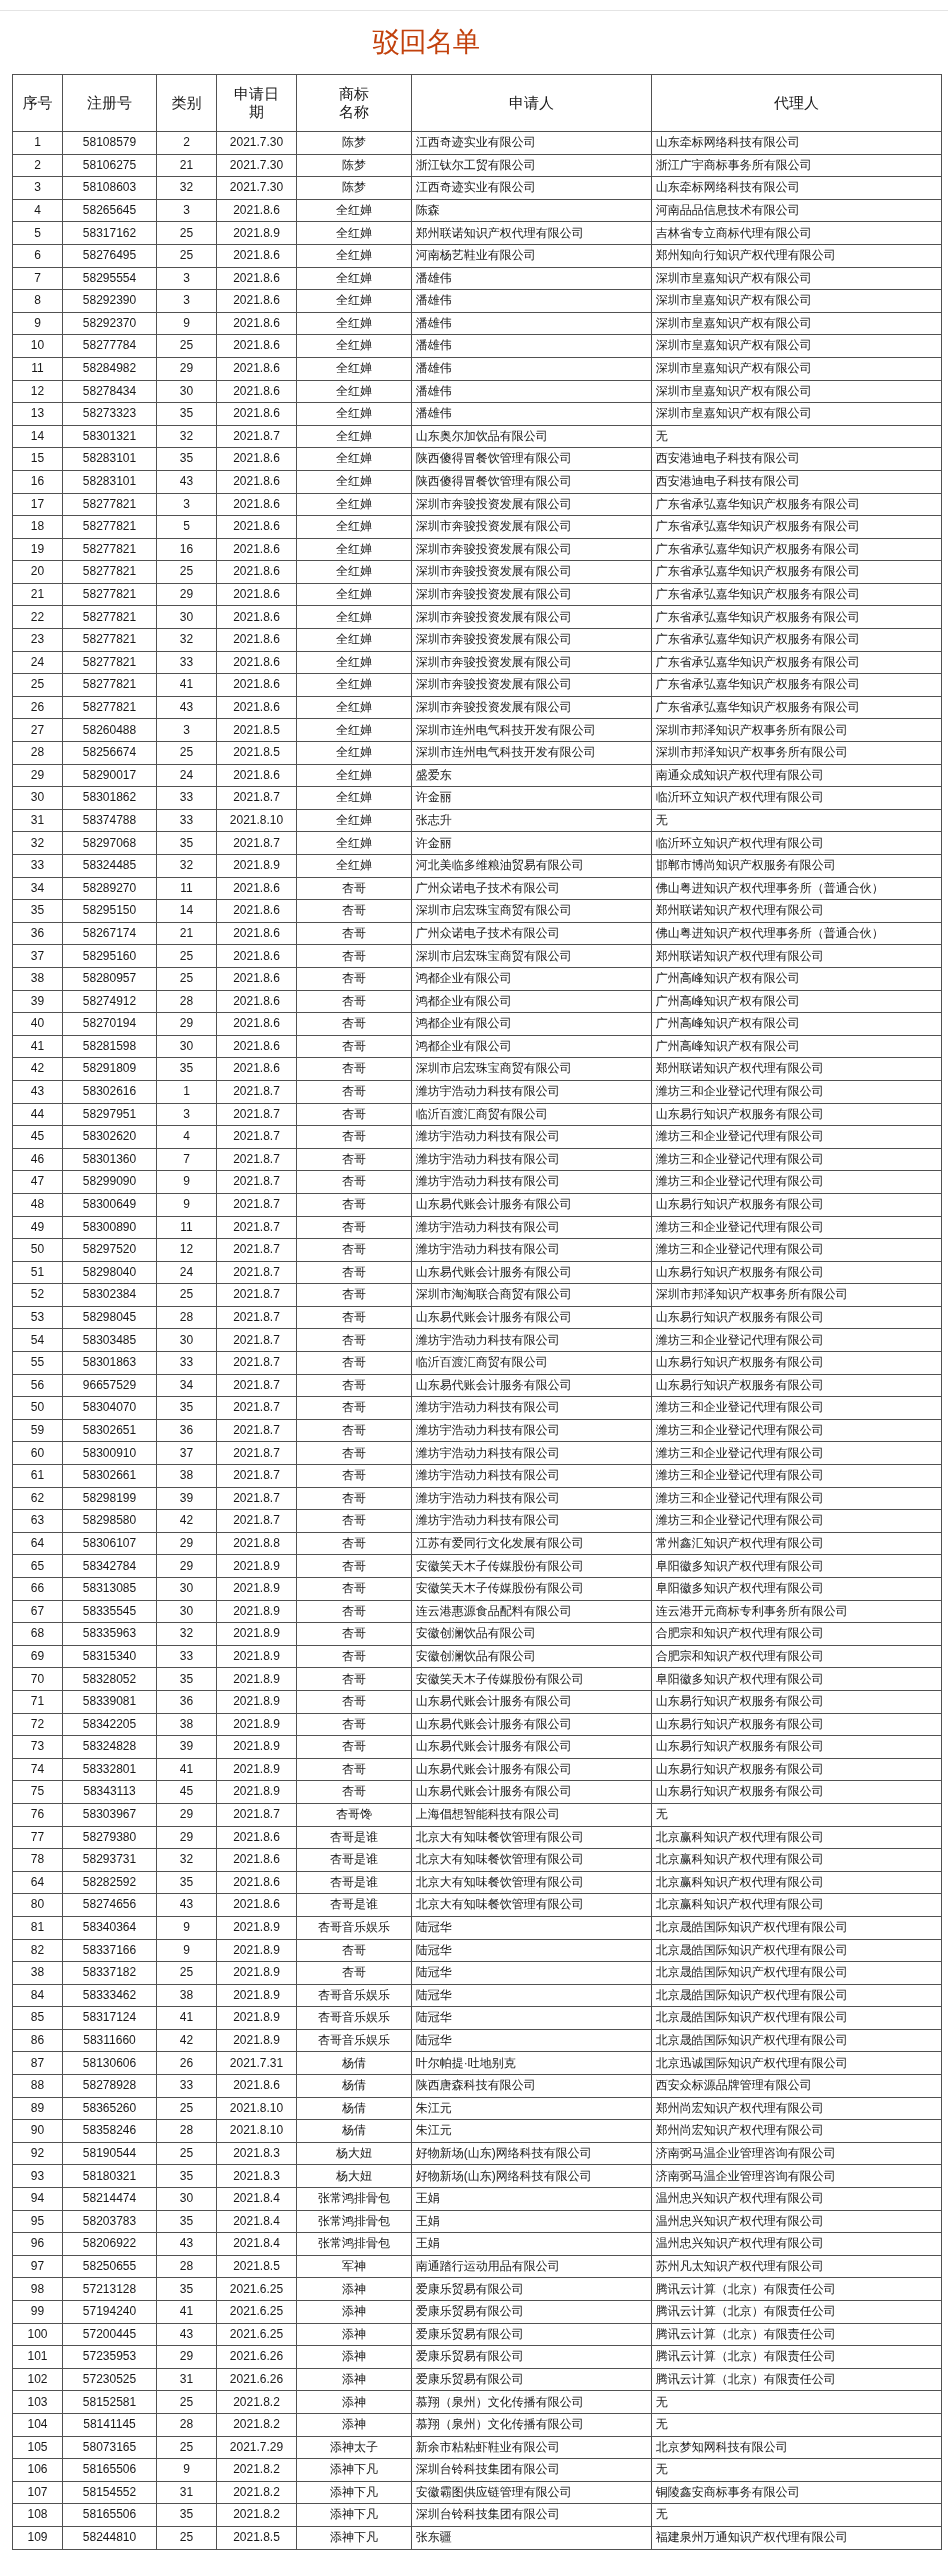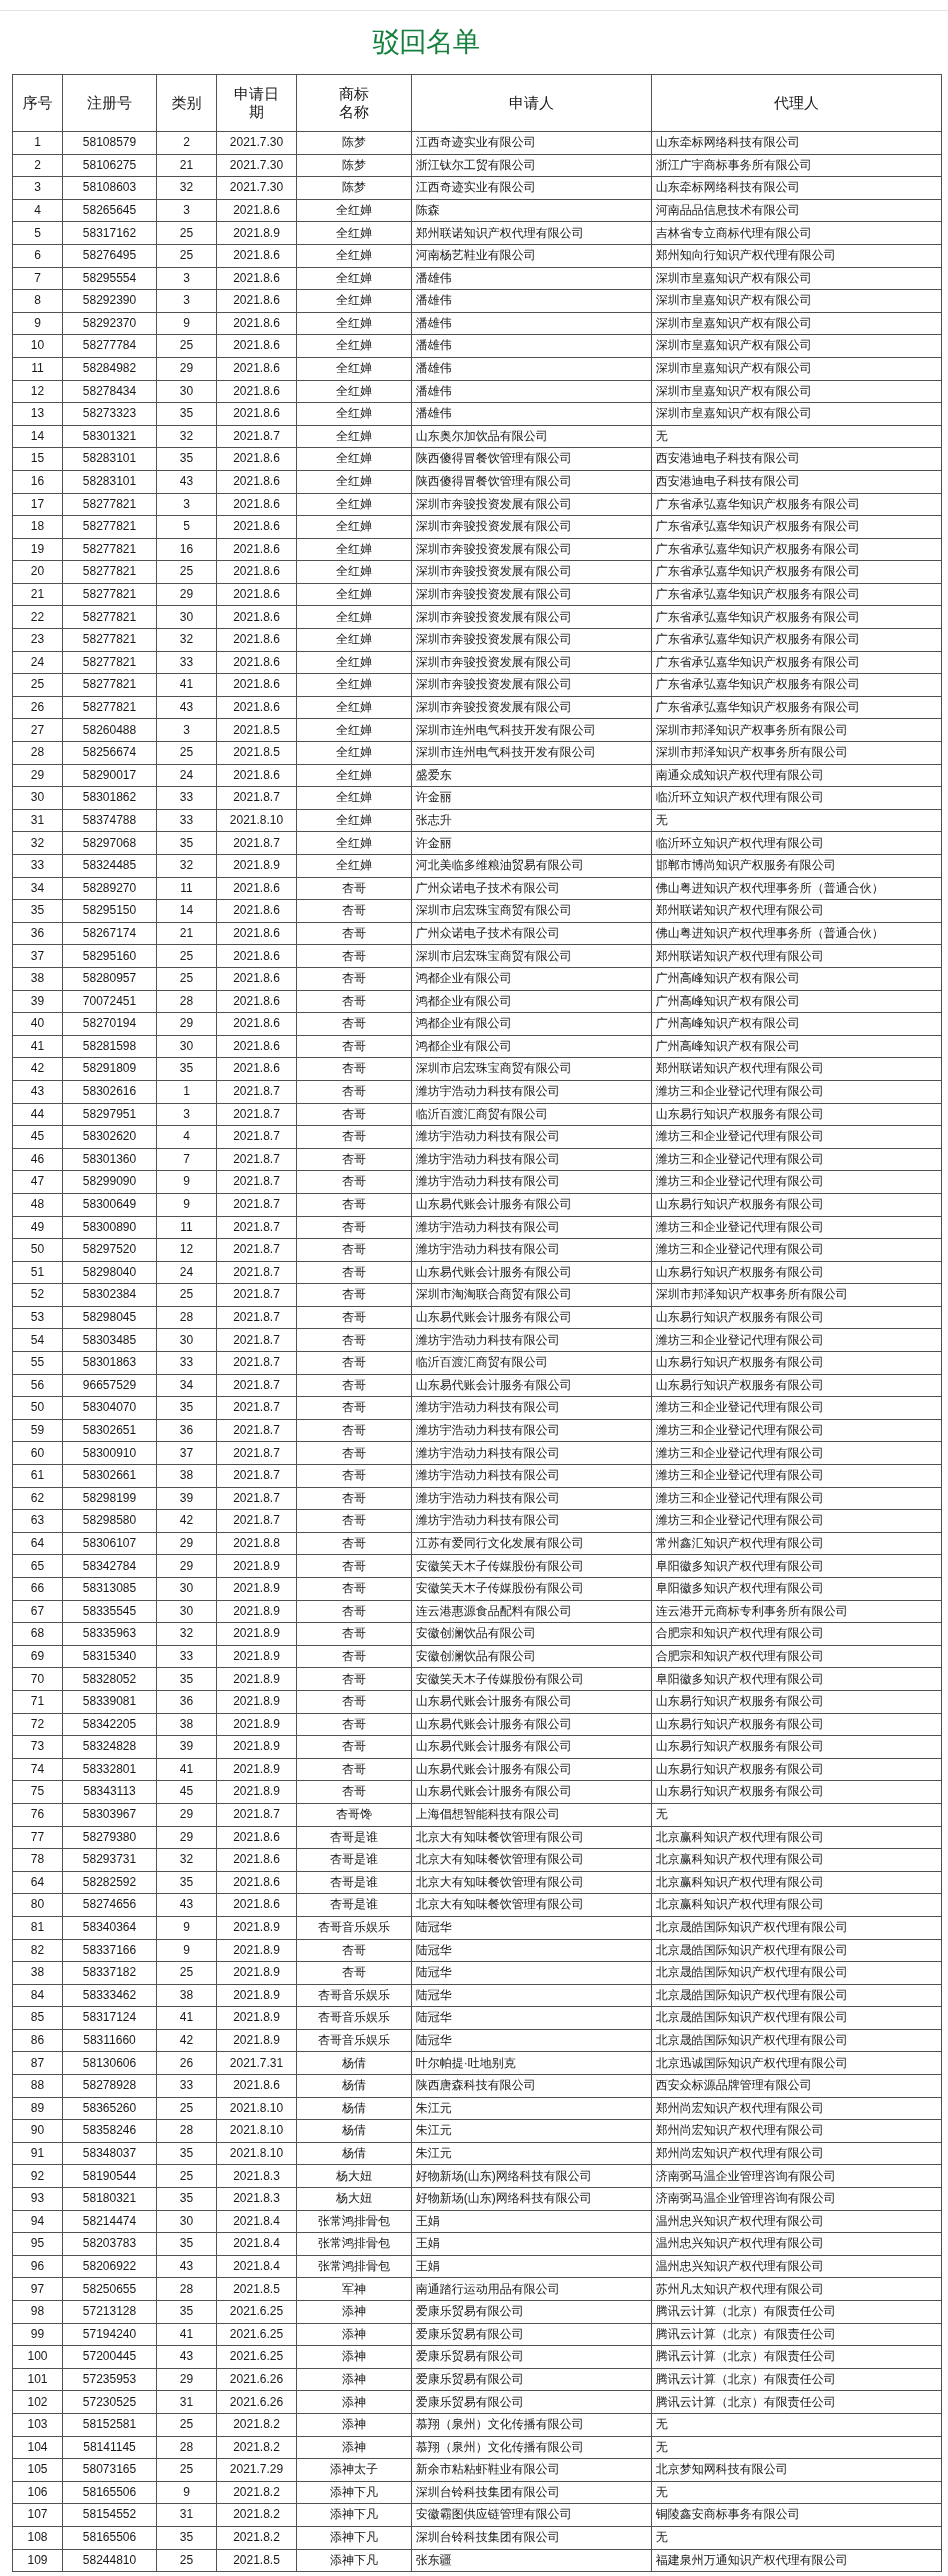--- a/index.html
+++ b/index.html
@@ -11,21 +11,21 @@
     color:#171717;
   }
   .topline {
     position:absolute; top:10.4px; left:0; width:948px; height:0;
     border-top:0.7px solid #e4e4e4;
   }
   .doc-title {
     position:absolute; top:25px; left:426px;
     transform:translateX(-50%);
     font-size:27.4px; line-height:33px; font-weight:500;
-    color:#15803d; white-space:nowrap; letter-spacing:-0.7px;
+    color:#c2410c; white-space:nowrap; letter-spacing:-0.7px;
   }
   table.rej {
     position:absolute; left:12px; top:74px;
     width:922px;
     border-collapse:collapse; table-layout:fixed;
   }
   .rej th, .rej td {
     border:0.7px solid #515151;
     overflow:hidden;
     color:#171717;
@@ -409,21 +409,21 @@
         <td class="c0">38</td>
         <td class="c1">58280957</td>
         <td class="c2">25</td>
         <td class="c3">2021.8.6</td>
         <td class="c4">杏哥</td>
         <td class="c5">鸿都企业有限公司</td>
         <td class="c6">广州高峰知识产权有限公司</td>
       </tr>
       <tr>
         <td class="c0">39</td>
-        <td class="c1">70072451</td>
+        <td class="c1">58274912</td>
         <td class="c2">28</td>
         <td class="c3">2021.8.6</td>
         <td class="c4">杏哥</td>
         <td class="c5">鸿都企业有限公司</td>
         <td class="c6">广州高峰知识产权有限公司</td>
       </tr>
       <tr>
         <td class="c0">40</td>
         <td class="c1">58270194</td>
         <td class="c2">29</td>
@@ -867,29 +867,20 @@
       <tr>
         <td class="c0">90</td>
         <td class="c1">58358246</td>
         <td class="c2">28</td>
         <td class="c3">2021.8.10</td>
         <td class="c4">杨倩</td>
         <td class="c5">朱江元</td>
         <td class="c6">郑州尚宏知识产权代理有限公司</td>
       </tr>
       <tr>
-        <td class="c0">91</td>
-        <td class="c1">58348037</td>
-        <td class="c2">35</td>
-        <td class="c3">2021.8.10</td>
-        <td class="c4">杨倩</td>
-        <td class="c5">朱江元</td>
-        <td class="c6">郑州尚宏知识产权代理有限公司</td>
-      </tr>
-      <tr>
         <td class="c0">92</td>
         <td class="c1">58190544</td>
         <td class="c2">25</td>
         <td class="c3">2021.8.3</td>
         <td class="c4">杨大妞</td>
         <td class="c5">好物新场(山东)网络科技有限公司</td>
         <td class="c6">济南弼马温企业管理咨询有限公司</td>
       </tr>
       <tr>
         <td class="c0">93</td>

